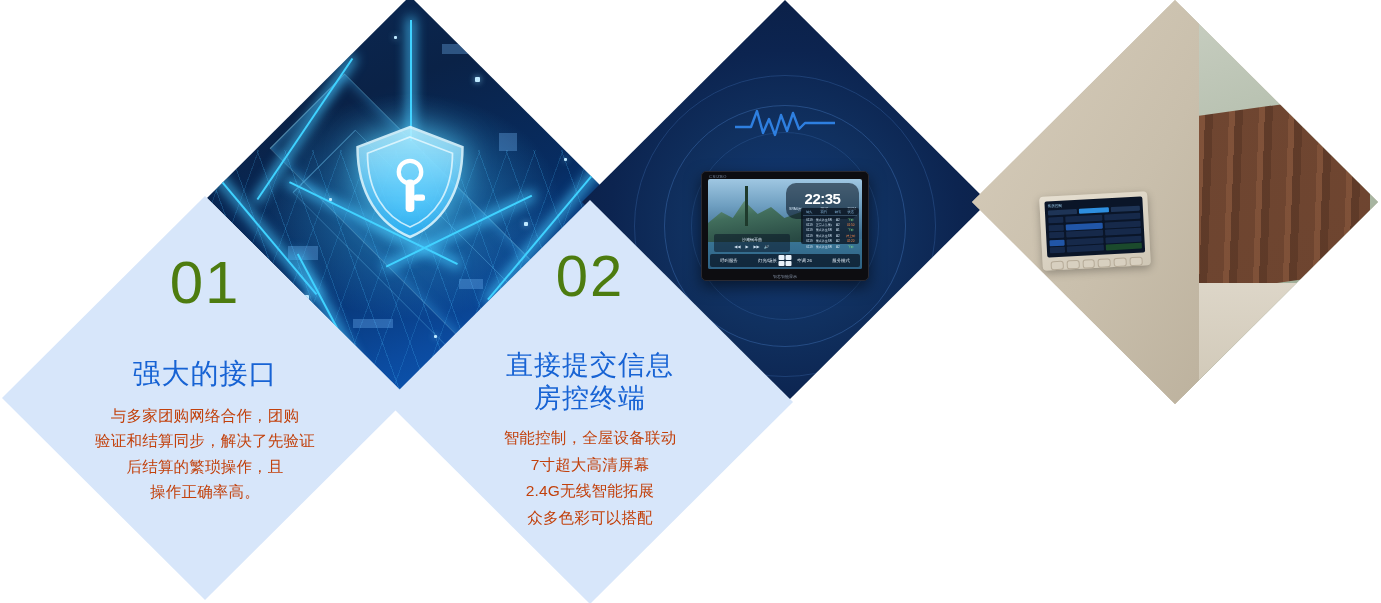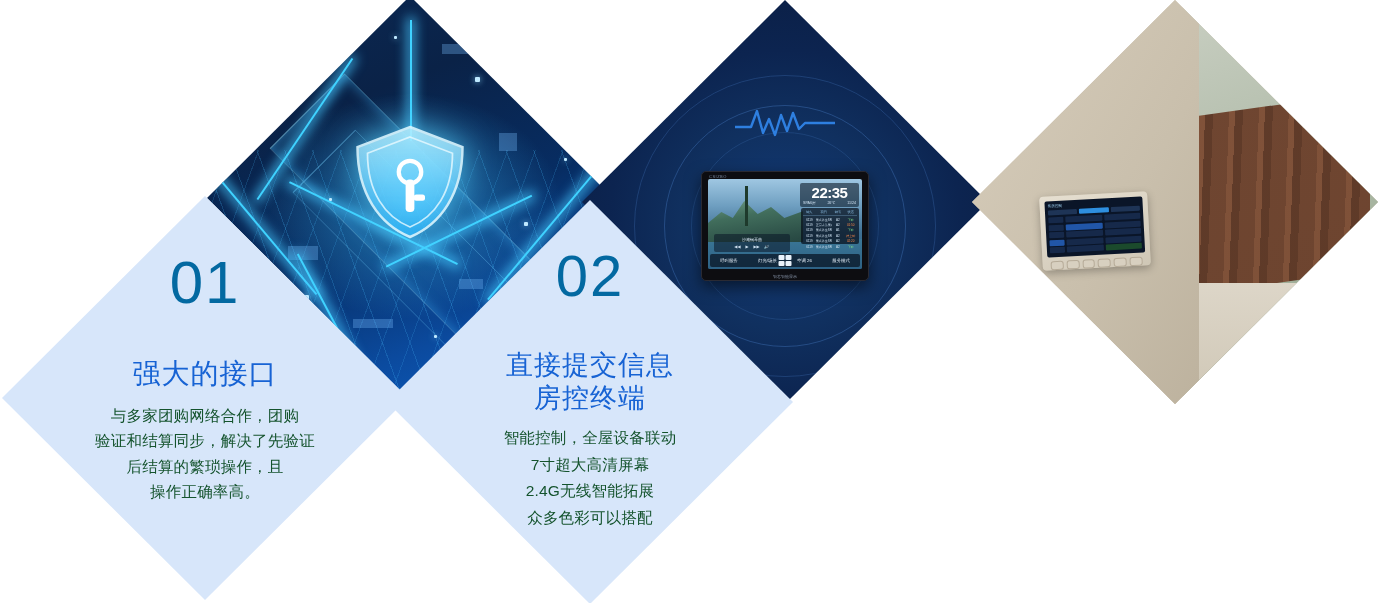--- a/index.html
+++ b/index.html
@@ -33,39 +33,39 @@
     position:absolute;
     left:0;right:0;
     top:58px;
     text-align:center;
     padding:0 44px;
     box-sizing:border-box;
   }
   .num{
     font-size:58px;
     line-height:1.02;
-    color:#0369a1;
+    color:#4d7c0f;
     font-weight:400;
     letter-spacing:2px;
     margin-bottom:2px;
   }
   .heading{
     font-size:27px;
     line-height:1.22;
     color:#1763d4;
     font-weight:400;
     letter-spacing:1px;
     margin-bottom:10px;
     white-space:pre-line;
     margin-top:44px;
   }
   .desc{
     font-size:15.5px;
     line-height:1.62;
-    color:#14532d;
+    color:#c2410c;
     font-weight:400;
     white-space:pre-line;
     letter-spacing:.2px;
   }
   .dia-text.c1 .inner{top:56px;}
   .dia-text.c1 .num{font-size:60px;}
   .dia-text.c1 .heading{font-size:28px;margin-bottom:12px;}
   .dia-text.c2 .inner{top:46px;padding:0 34px;}
   .dia-text.c2 .desc{line-height:1.72;}
   .dia-text.c3 .inner{top:56px;padding:0 28px;}
@@ -159,22 +159,22 @@
   }
   .tb-tree{
     position:absolute;left:24%;top:8%;width:3px;height:44%;
     background:#1e3a2c;
   }
   .tb-water{
     position:absolute;left:0;bottom:0;width:100%;height:34%;
     background:linear-gradient(180deg,#3a7696 0%,#2d6184 100%);
   }
   .tb-clock{
-    position:absolute;right:3px;top:4px;width:59px;
-    background:rgba(8,20,34,.58);border-radius:2px;padding:2px 3px;box-sizing:border-box;
+    position:absolute;right:3px;top:4px;width:73px;
+    background:rgba(8,20,34,.58);border-radius:10px;padding:8px 3px;box-sizing:border-box;
   }
   .tb-time{font-size:15px;line-height:1;color:#fff;font-weight:700;letter-spacing:-.5px;text-align:center;}
   .tb-sub{display:flex;justify-content:space-between;font-size:3.6px;color:#cfe2f2;margin-top:1px;}
   .tb-list{
     position:absolute;right:3px;top:29px;width:58px;height:36px;
     background:rgba(5,14,26,.72);border-radius:2px;padding:2px;box-sizing:border-box;
   }
   .tb-list .hrow{display:flex;font-size:3.2px;color:#8fc2e8;border-bottom:1px solid rgba(140,190,230,.3);padding-bottom:1px;}
   .tb-list .row{display:flex;font-size:3px;color:#cfe2f2;margin-top:1.4px;}
   .tb-list .c{flex:1;text-align:center;overflow:hidden;white-space:nowrap;}

